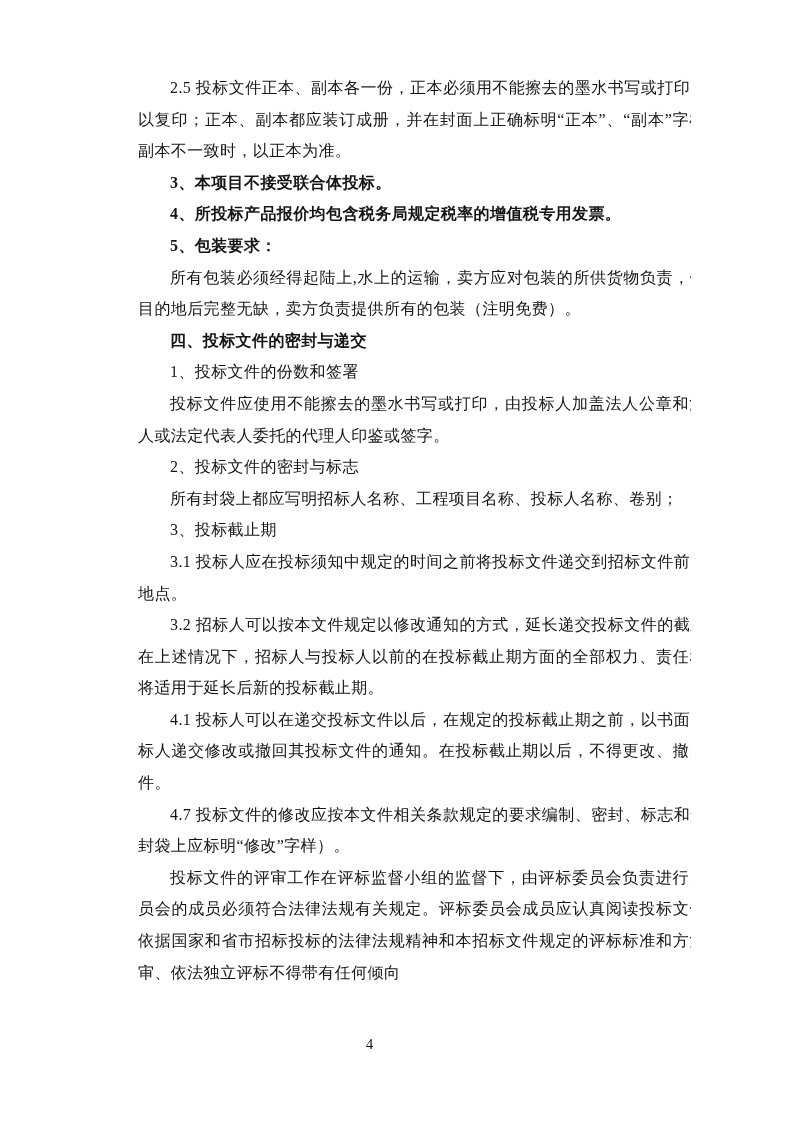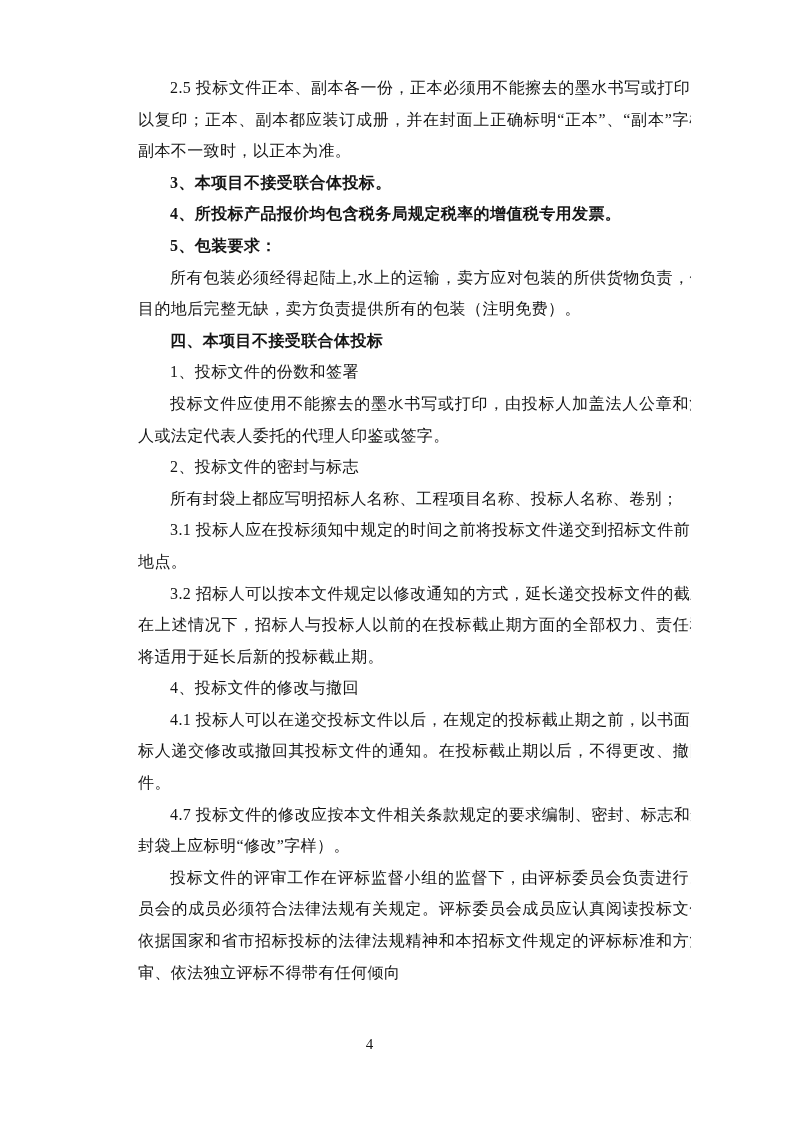--- a/index.html
+++ b/index.html
@@ -49,26 +49,26 @@
 </head>
 <body>
 
 <div class="page">
   <div class="content">
     <p>2.5 投标文件正本、副本各一份，正本必须用不能擦去的墨水书写或打印，副本可以复印；正本、副本都应装订成册，并在封面上正确标明“正本”、“副本”字样，正、副本不一致时，以正本为准。</p>
     <p class="b">3、本项目不接受联合体投标。</p>
     <p class="b">4、所投标产品报价均包含税务局规定税率的增值税专用发票。</p>
     <p class="b">5、包装要求：</p>
     <p>所有包装必须经得起陆上,水上的运输，卖方应对包装的所供货物负责，使其到达目的地后完整无缺，卖方负责提供所有的包装（注明免费）。</p>
-    <p class="b">四、本项目不接受联合体投标</p>
+    <p class="b">四、投标文件的密封与递交</p>
     <p>1、投标文件的份数和签署</p>
     <p>投标文件应使用不能擦去的墨水书写或打印，由投标人加盖法人公章和法定代表人或法定代表人委托的代理人印鉴或签字。</p>
     <p>2、投标文件的密封与标志</p>
     <p>所有封袋上都应写明招标人名称、工程项目名称、投标人名称、卷别；</p>
+    <p>3、投标截止期</p>
     <p>3.1 投标人应在投标须知中规定的时间之前将投标文件递交到招标文件前附表指定地点。</p>
     <p>3.2 招标人可以按本文件规定以修改通知的方式，延长递交投标文件的截止日期。在上述情况下，招标人与投标人以前的在投标截止期方面的全部权力、责任和义务，将适用于延长后新的投标截止期。</p>
-    <p>4、投标文件的修改与撤回</p>
     <p>4.1 投标人可以在递交投标文件以后，在规定的投标截止期之前，以书面形式向招标人递交修改或撤回其投标文件的通知。在投标截止期以后，不得更改、撤回投标文件。</p>
     <p>4.7 投标文件的修改应按本文件相关条款规定的要求编制、密封、标志和递交（密封袋上应标明“修改”字样）。</p>
     <p>投标文件的评审工作在评标监督小组的监督下，由评标委员会负责进行。评标委员会的成员必须符合法律法规有关规定。评标委员会成员应认真阅读投标文件，严格依据国家和省市招标投标的法律法规精神和本招标文件规定的评标标准和方法进行评审、依法独立评标不得带有任何倾向</p>
   </div>
   <div class="page-footer">4</div>
 </div>
 
 </body></html>

